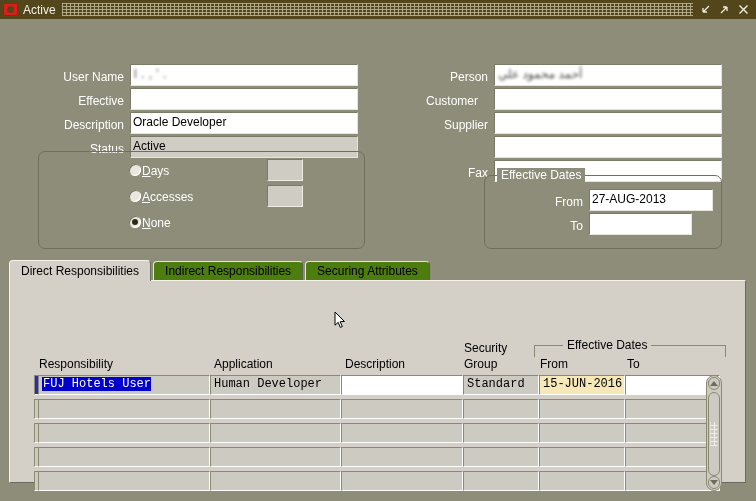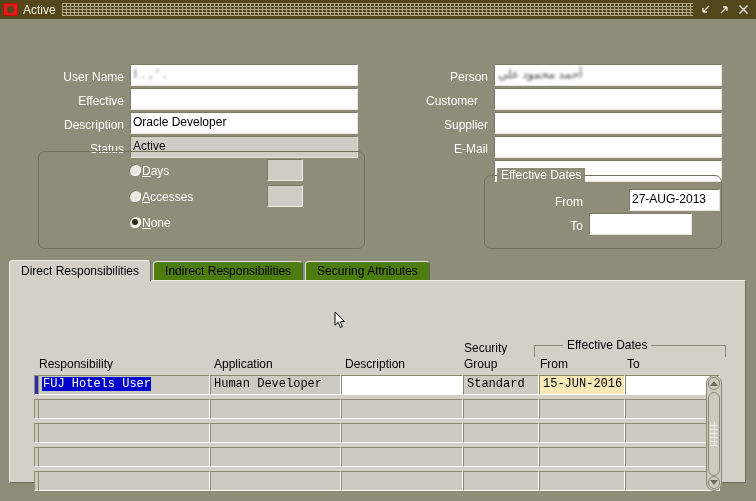--- a/index.html
+++ b/index.html
@@ -440,23 +440,23 @@
     <div class="field" style="left:494px; top:45px; width:228px; height:22px;">
       <span class="blurtext">أحمد محمود علي</span>
     </div>
 
     <div class="lbl" style="left:368px; top:75px; width:110px;">Customer</div>
     <div class="field" style="left:494px; top:69px; width:228px; height:22px;"></div>
 
     <div class="lbl" style="left:378px; top:99px; width:110px;">Supplier</div>
     <div class="field" style="left:494px; top:93px; width:228px; height:22px;"></div>
 
-    <div class="lbl" style="left:378px; top:123px; width:110px;">E-Mail</div>
     <div class="field" style="left:494px; top:117px; width:228px; height:22px;"></div>
 
+    <div class="lbl" style="left:378px; top:147px; width:110px;">Fax</div>
     <div class="field" style="left:494px; top:141px; width:228px; height:22px;"></div>
 
     <div class="groupbox" style="left:38px; top:132px; width:327px; height:98px;">
 
       <div class="radio-row" style="left:90px; top:12px;">
         <span class="radio"></span>
         <span class="radio-label"><u>D</u>ays</span>
       </div>
       <div class="smallbox" style="left:228px; top:7px;"></div>
 
@@ -469,21 +469,21 @@
       <div class="radio-row" style="left:90px; top:64px;">
         <span class="radio checked"></span>
         <span class="radio-label"><u>N</u>one</span>
       </div>
     </div>
 
     <div class="groupbox" style="left:484px; top:156px; width:238px; height:74px;">
       <span class="gb-title">Effective Dates</span>
 
       <div class="lbl" style="left:30px; top:19px; width:68px;">From</div>
-      <div class="field" style="left:104px; top:13px; width:91px; height:22px;margin-left:40px;">27-AUG-2013</div>
+      <div class="field" style="left:104px; top:13px; width:124px; height:22px;">27-AUG-2013</div>
 
       <div class="lbl" style="left:30px; top:43px; width:68px;">To</div>
       <div class="field" style="left:104px; top:37px; width:103px; height:22px;"></div>
     </div>
 
     <div id="tabpanel">
 
       <div class="tabstrip">
         <div class="tab active">Direct Responsibilities</div>
         <div class="tab">Indirect Responsibilities</div>

